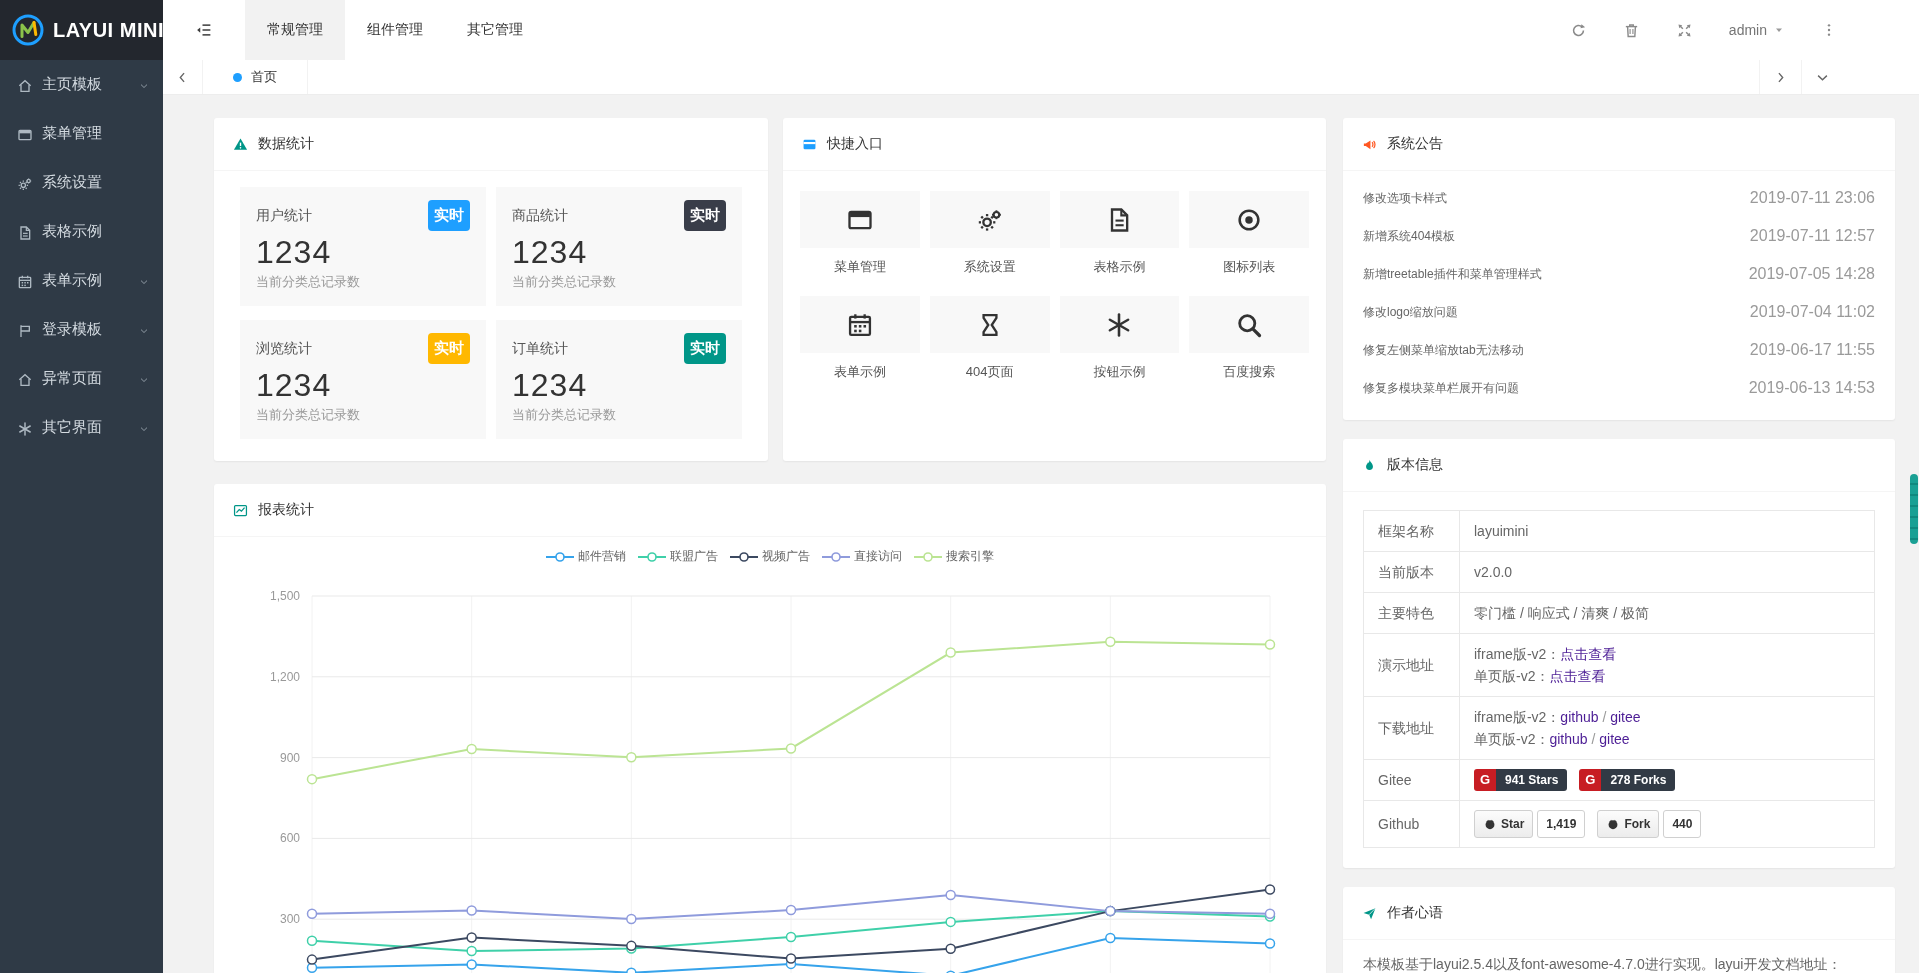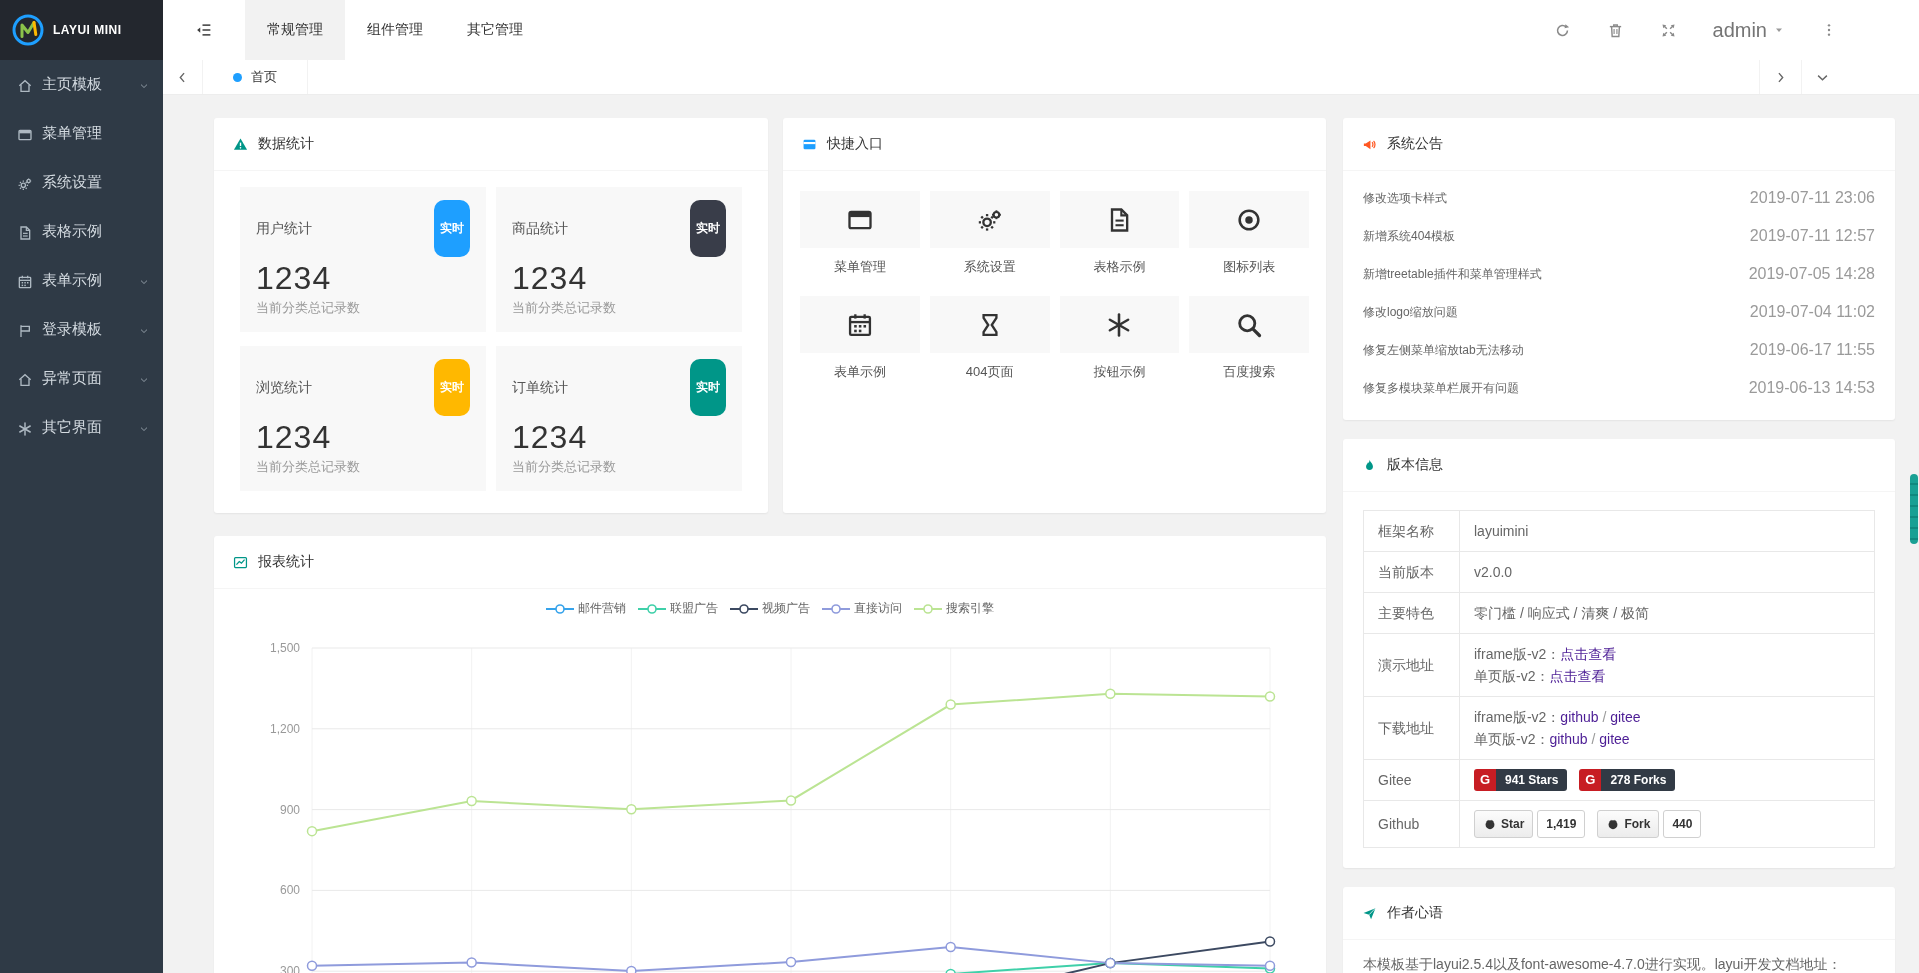--- a/index.html
+++ b/index.html
@@ -1,35 +1,35 @@
 <!DOCTYPE html>
 <html><head>
 <meta charset="utf-8">
 <style>
   *{margin:0;padding:0;box-sizing:border-box}
   html,body{width:1919px;height:973px;overflow:hidden;background:#f2f2f2;font-family:"Liberation Sans","DejaVu Sans",sans-serif}
   .app{position:relative;display:flex;width:1919px;height:973px;overflow:hidden}
   
   .sidebar{width:163px;flex:none;background:#2f3a46;display:flex;flex-direction:column}
   .logo{height:60px;flex:none;background:#23272e;display:flex;align-items:center;padding-left:11px;gap:8px;cursor:pointer}
-  .logo-text{color:#fff;font-weight:bold;font-size:12px;letter-spacing:.5px;white-space:nowrap}
+  .logo-text{color:#fff;font-weight:bold;font-size:20px;letter-spacing:.5px;white-space:nowrap}
   .menu{}
   .menu-item{height:49px;display:flex;align-items:center;padding:0 13px 0 17px;color:#d4dbe1;font-size:15px;gap:9px;cursor:pointer;white-space:nowrap}
   .menu-item .mi-ic{color:#aeb9c2}
   .menu-item .chev{margin-left:auto;color:#8e99a3}
   
   .main{flex:1;display:flex;flex-direction:column;min-width:0}
   .hd{height:60px;flex:none;background:#fff;display:flex;align-items:center}
   .hd-toggle{width:82px;height:60px;display:flex;align-items:center;justify-content:center;color:#3c3c3c;cursor:pointer}
   .hd-tabs{display:flex;height:60px}
   .hd-tab{padding:0 22px;height:60px;display:flex;align-items:center;font-size:14px;color:#333;cursor:pointer}
   .hd-tab.active{background:#f2f2f2}
   .hd-right{margin-left:auto;display:flex;align-items:center;gap:36px;padding-right:82px}
   .hd-act{color:#8a8a8a;cursor:pointer;display:flex;align-items:center}
-  .hd-user{display:flex;align-items:center;gap:6px;color:#757575;font-size:20px;cursor:pointer}
+  .hd-user{display:flex;align-items:center;gap:6px;color:#757575;font-size:14px;cursor:pointer}
   .hd-user .ic{color:#9a9a9a}
   
   .tabbar{height:35px;flex:none;background:#fff;display:flex;align-items:stretch;border-bottom:1px solid #ededed}
   .tb-btn{width:40px;display:flex;align-items:center;justify-content:center;color:#666;border-right:1px solid #f2f2f2;cursor:pointer}
   .tb-tab{display:flex;align-items:center;gap:9px;padding:0 30px;font-size:13px;color:#333;border-right:1px solid #f2f2f2;cursor:pointer;background:#fff}
   .dot{width:9px;height:9px;border-radius:50%;flex:none}
   .tb-right{margin-left:auto;display:flex;margin-right:76px}
   .tb-rbtn{width:42px;display:flex;align-items:center;justify-content:center;color:#666;border-left:1px solid #f2f2f2;cursor:pointer}
   
   .content{flex:1;overflow:hidden;padding:23px 24px 0 51px;display:flex;gap:17px;align-items:flex-start}
@@ -37,21 +37,21 @@
   .col-r{flex:1;min-width:0}
   .card{background:#fff;border-radius:3px;box-shadow:0 1px 2px rgba(0,0,0,.06)}
   .card-h{height:53px;display:flex;align-items:center;gap:10px;padding:0 19px;font-size:14px;color:#333;border-bottom:1px solid #f5f5f5}
   .mt{margin-top:19px}
   .row1{display:flex;gap:15px;margin-bottom:23px}
   
   .card-stats{width:554px;flex:none}
   .stats-body{padding:16px 26px 22px;display:grid;grid-template-columns:1fr 1fr;gap:14px 10px}
   .sbox{background:#f8f8f8;padding:13px 16px 15px}
   .sbox-top{display:flex;justify-content:space-between;align-items:center;font-size:14px;color:#555}
-  .badge{font-size:12px;color:#fff;padding:20px 6px;border-radius:10px;font-weight:bold}
+  .badge{font-size:15px;color:#fff;padding:6px 6px;border-radius:4px;font-weight:bold}
   .sbox-val{font-size:32px;color:#333;margin:3px 0 2px;letter-spacing:1px}
   .sbox-cap{font-size:13px;color:#999}
   
   .card-quick{flex:1;min-width:0}
   .quick-body{padding:20px 17px 18px;display:grid;grid-template-columns:repeat(4,1fr);gap:20px 10px}
   .qitem{text-align:center;cursor:pointer}
   .qbox{background:#f8f8f8;height:57px;display:flex;align-items:center;justify-content:center;color:#333}
   .qlabel{margin-top:10px;font-size:13px;color:#555}
   
   .legend{display:flex;justify-content:center;align-items:center;gap:12px;padding:11px 0 1px;font-size:12px;color:#666}

